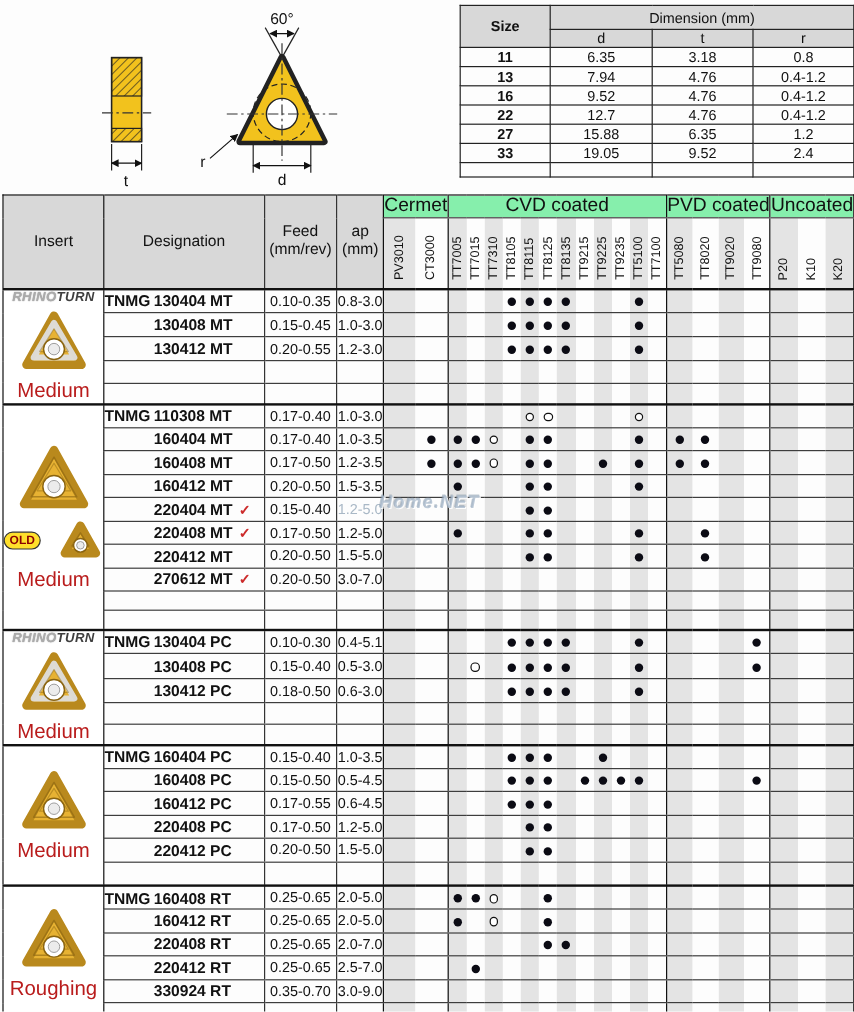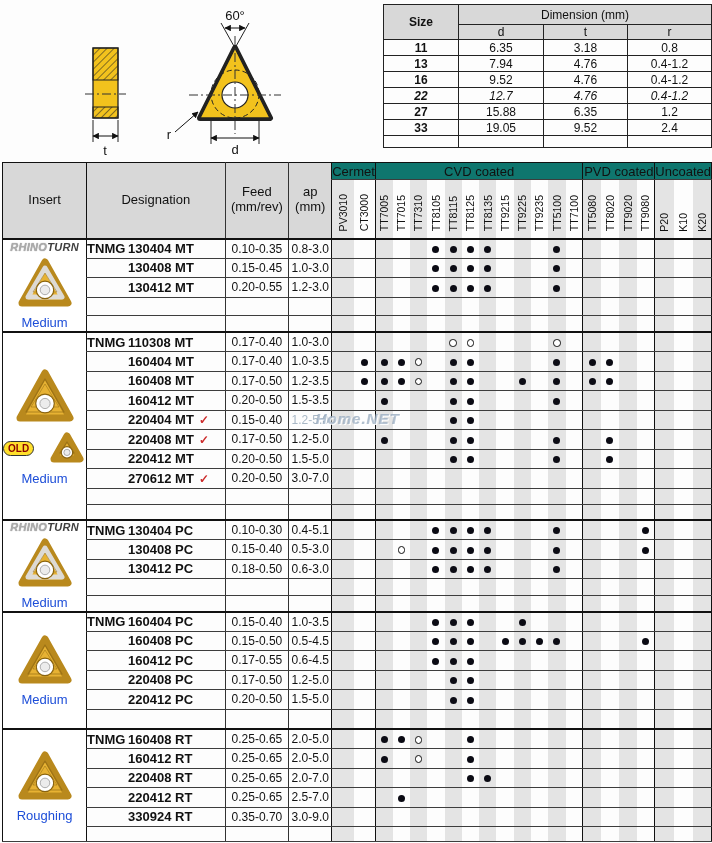--- a/index.html
+++ b/index.html
@@ -19,21 +19,21 @@
   #dim-table .dhead{background:#d8d8d8;}
   #dim-table .dsize{font-weight:bold;}
   
   #main-table{
     position:absolute;left:2px;top:162px;border-collapse:collapse;
     table-layout:fixed;font-size:12px;border:1.6px solid #111;
   }
   #main-table td{padding:0;border-bottom:1px solid #3d3d3d;vertical-align:middle;}
   #main-table .hcell{background:#d8d8d8;text-align:center;font-size:13px;line-height:1.15;}
   #main-table .gtitle{
-    background:#0f766e;text-align:center;font-size:13px;
+    background:#86efac;text-align:center;font-size:16px;
     white-space:nowrap;overflow:hidden;
   }
   #main-table .vlab{vertical-align:bottom;text-align:center;border-bottom:1.5px solid #111;}
   .vtext{
     writing-mode:vertical-rl;transform:rotate(180deg);
     font-size:10.5px;line-height:1;display:inline-block;
     padding-bottom:0;margin-bottom:3px;white-space:nowrap;
   }
   .shade{background:#e4e4e4;}
   .sec{border-left:1.7px solid #111 !important;}
@@ -47,21 +47,21 @@
   .desig{font-weight:bold;font-size:13px;white-space:nowrap;padding-left:5px;}
   .prefix{display:inline-block;width:41px;font-weight:bold;}
   .check{color:#cc2b2b;margin-left:5px;font-size:12px;font-weight:bold;}
   .feed,.ap{text-align:center;font-size:12px;}
   .ap.faded{color:#a9b8c6;}
   .icell{vertical-align:top;background:#fff;}
   .insert-box{display:flex;flex-direction:column;align-items:center;gap:3px;padding-top:0;}
   .brand{font-style:italic;font-weight:bold;font-size:11px;letter-spacing:.3px;white-space:nowrap;}
   .brand .rhino{color:#ababab;text-shadow:0 0 1px #8a8a8a;}
   .brand .turn{color:#3f3f3f;}
-  .itype{font-size:13px;color:#1d4ed8;text-align:right;}
+  .itype{font-size:17px;color:#b91c1c;text-align:right;}
   .old-row{display:flex;align-items:center;gap:14px;}
   .old-badge{
     background:#ffdf2b;border:1.2px solid #333;border-radius:8px;
     color:#8b0000;font-size:10px;font-weight:bold;padding:0 4px;line-height:13px;
   }
   
   #watermark{
     position:absolute;left:316px;top:410px;z-index:5;pointer-events:none;
     font-style:italic;font-weight:bold;font-size:15px;letter-spacing:1px;
     color:rgba(166,183,201,0.75);
@@ -143,21 +143,21 @@
         <td>7.94</td>
         <td>4.76</td>
         <td>0.4-1.2</td>
       </tr>
       <tr style="height: 16px;">
         <td class="dsize">16</td>
         <td>9.52</td>
         <td>4.76</td>
         <td>0.4-1.2</td>
       </tr>
-      <tr style="height: 16px; font-style: italic;">
+      <tr style="height: 16px;">
         <td class="dsize">22</td>
         <td>12.7</td>
         <td>4.76</td>
         <td>0.4-1.2</td>
       </tr>
       <tr style="height: 16px;">
         <td class="dsize">27</td>
         <td>15.88</td>
         <td>6.35</td>
         <td>1.2</td>

